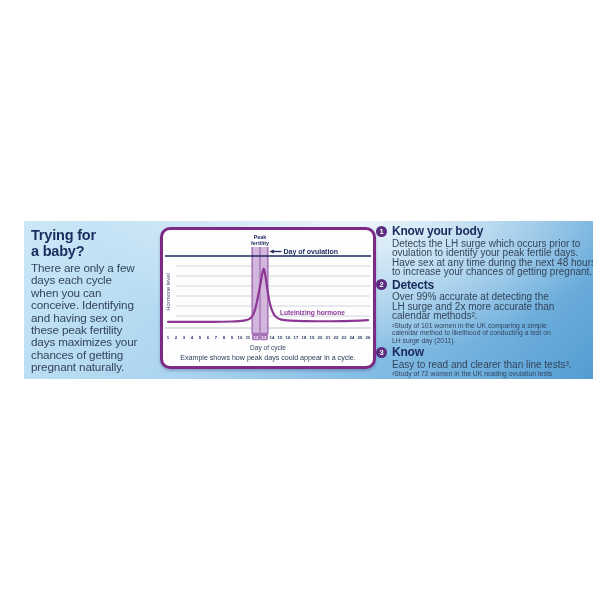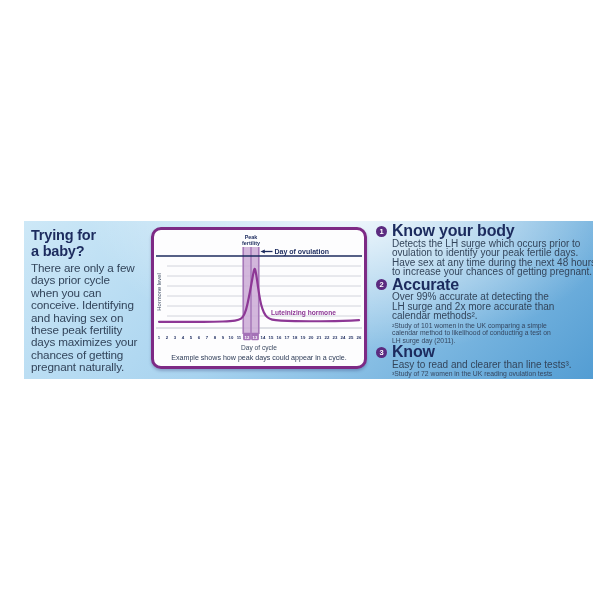--- a/index.html
+++ b/index.html
@@ -15,21 +15,21 @@
       linear-gradient(135deg,#cde8f7 0%,#a8d3ef 45%,#539dd3 100%);
     margin-left: 8px;
   }
   .pre{white-space:pre-line}
   
   .intro{position:absolute;left:7px;top:7px;width:134px}
   .intro-title{font-size:14.5px;line-height:15.5px;font-weight:bold;color:#1c2b5e;letter-spacing:-0.2px}
   .intro-body{font-size:11.7px;line-height:12.4px;color:#33455b;margin-top:3px;letter-spacing:-0.15px}
   
   .chartbox{
-    position:absolute;left:127px;top:6px;width:210px;height:136px;
+    position:absolute;left:136px;top:6px;width:210px;height:136px;
     background:#fdfdfe;border:3px solid #7d2a85;border-radius:10px;
     box-shadow:0 2px 3px rgba(40,40,100,0.28);
   }
   .chartbox svg{display:block}
   .grid-gray{stroke:#c7c9d4;stroke-width:0.8}
   .grid-base{stroke:#b9bcc8;stroke-width:0.9}
   .grid-dark{stroke:#1c2b5e;stroke-width:1.4}
   .txt-navy{fill:#1c2b5e}
   .txt-gray{fill:#3c4a60}
   .lbl-peak{font-size:5.4px;font-weight:bold}
@@ -40,34 +40,34 @@
   .lbl-caption{font-size:7.1px;fill:#2c3a55}
   .tick{font-size:4.3px;font-weight:bold}
   
   .benefits{position:absolute;left:352px;top:4px;width:222px}
   .benefit{margin-bottom:2px}
   .benefit-head{display:flex;align-items:center;gap:5px}
   .badge{
     width:11px;height:11px;border-radius:50%;background:#5b2b80;color:#fff;
     font-size:7.5px;font-weight:bold;text-align:center;line-height:11px;flex:none;
   }
-  .benefit-title{font-size:16px;line-height:12.5px;font-weight:bold;color:#1c2b5e;letter-spacing:-0.2px}
+  .benefit-title{font-size:12px;line-height:12.5px;font-weight:bold;color:#1c2b5e;letter-spacing:-0.2px}
   .benefit-body{font-size:10px;line-height:9.5px;color:#33455b;margin:1px 0 1px 16px}
   .benefit-foot{font-size:6.8px;line-height:7.5px;color:#354760;margin:1px 0 0 16px}
 </style>
 </head>
 <body>
 
 <div class="band">
 
   <div class="intro">
     <div class="intro-title pre">Trying for
 a baby?</div>
     <div class="intro-body pre">There are only a few
-days prior cycle
+days each cycle
 when you can
 conceive. Identifying
 and having sex on
 these peak fertility
 days maximizes your
 chances of getting
 pregnant naturally.</div>
   </div>
 
   <div class="chartbox">
@@ -149,21 +149,21 @@
       </div>
       <div class="benefit-body pre">Detects the LH surge which occurs prior to
 ovulation to identify your peak fertile days.
 Have sex at any time during the next 48 hours
 to increase your chances of getting pregnant.</div>
     </div>
 
     <div class="benefit">
       <div class="benefit-head">
         <span class="badge">2</span>
-        <span class="benefit-title">Accurate</span>
+        <span class="benefit-title">Detects</span>
       </div>
       <div class="benefit-body pre">Over 99% accurate at detecting the
 LH surge and 2x more accurate than
 calendar methods².</div>
       <div class="benefit-foot pre">²Study of 101 women in the UK comparing a simple
 calendar method to likelihood of conducting a test on
 LH surge day (2011).</div>
     </div>
 
     <div class="benefit">

